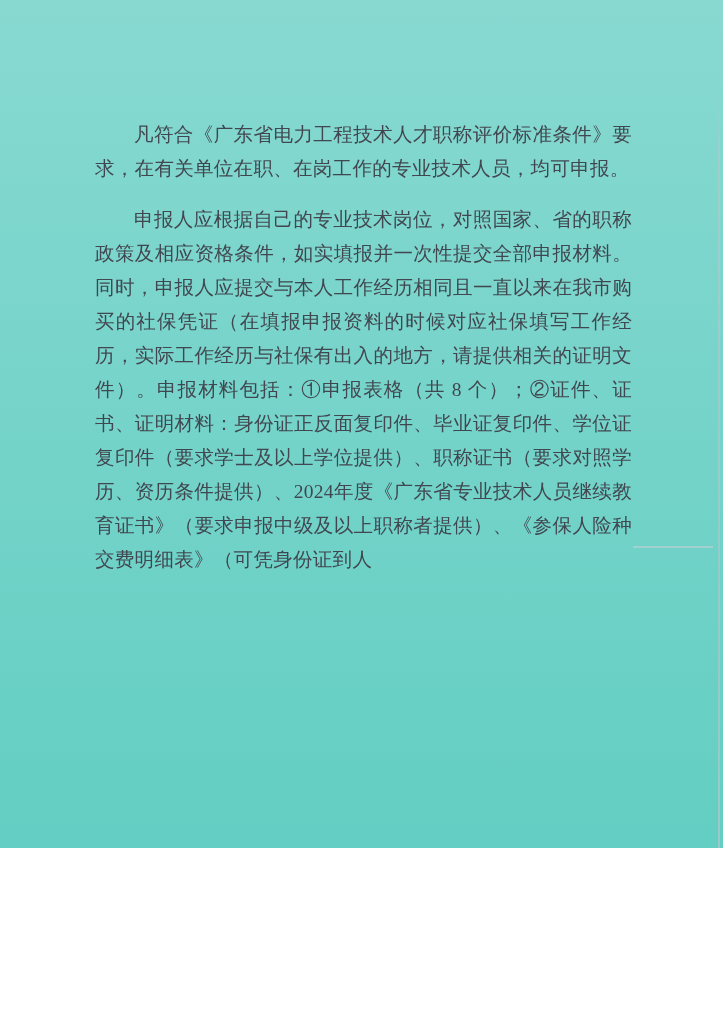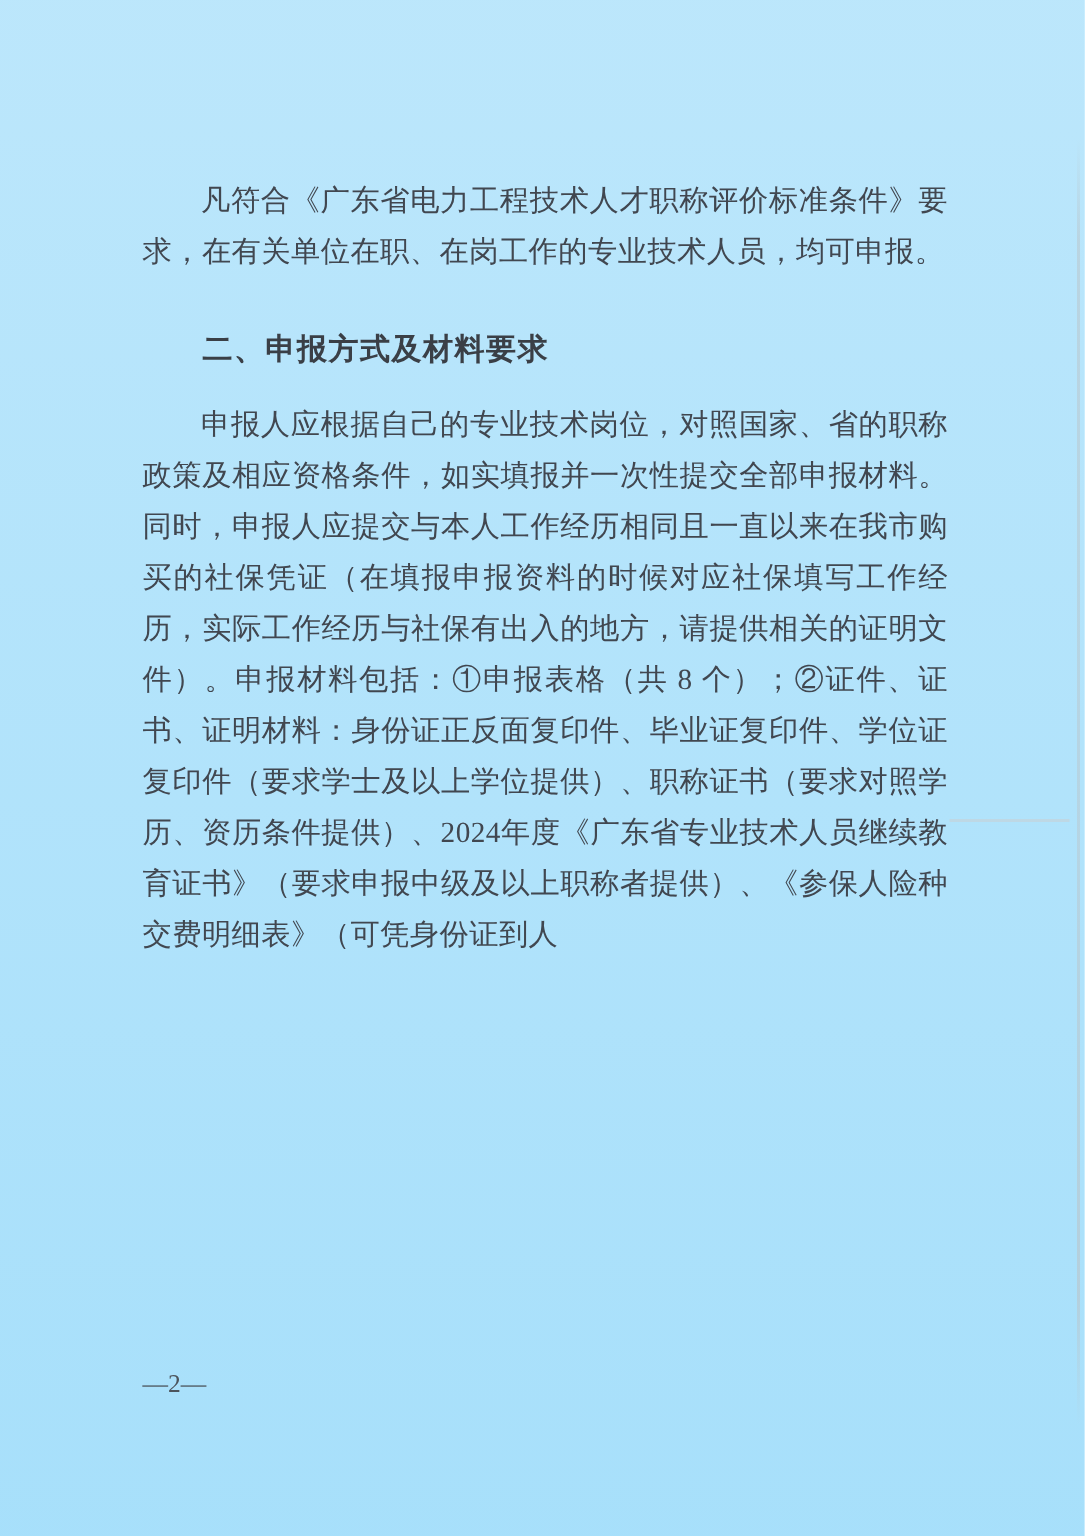--- a/index.html
+++ b/index.html
@@ -3,22 +3,22 @@
 <meta charset="utf-8">
 <style>
   html, body {
     margin: 0;
     padding: 0;
     background: #ffffff;
   }
   .page {
     position: relative;
     width: 723px;
-    height: 1024px;
-    background: #7dd3fc;
+    height: 848px;
+    background: #14b8a6;
     overflow: hidden;
     font-family: "Liberation Serif", "DejaVu Serif", serif;
     color: #414750;
     text-decoration: underline;
   }
   
   .page::before {
     content: "";
     position: absolute;
     inset: 0;
@@ -91,21 +91,20 @@
 </style>
 </head>
 <body>
 
 <div class="page">
 
   <div class="content">
 
     <p class="para">凡符合《广东省电力工程技术人才职称评价标准条件》要求，在有关单位在职、在岗工作的专业技术人员，均可申报。</p>
 
-    <h2 class="section-heading">二、申报方式及材料要求</h2>
 
 
     <p class="para gap-above">申报人应根据自己的专业技术岗位，对照国家、省的职称政策及相应资格条件，如实填报并一次性提交全部申报材料。同时，申报人应提交与本人工作经历相同且一直以来在我市购买的社保凭证（在填报申报资料的时候对应社保填写工作经历，实际工作经历与社保有出入的地方，请提供相关的证明文件）。申报材料包括：①申报表格（共 8 个）；②证件、证书、证明材料：身份证正反面复印件、毕业证复印件、学位证复印件（要求学士及以上学位提供）、职称证书（要求对照学历、资历条件提供）、2024年度《广东省专业技术人员继续教育证书》（要求申报中级及以上职称者提供）、《参保人险种交费明细表》（可凭身份证到人</p>
 
   </div>
 
   <div class="page-number">—2—</div>
 
   <div class="scan-edge-line"></div>
   <div class="scan-streak"></div>

